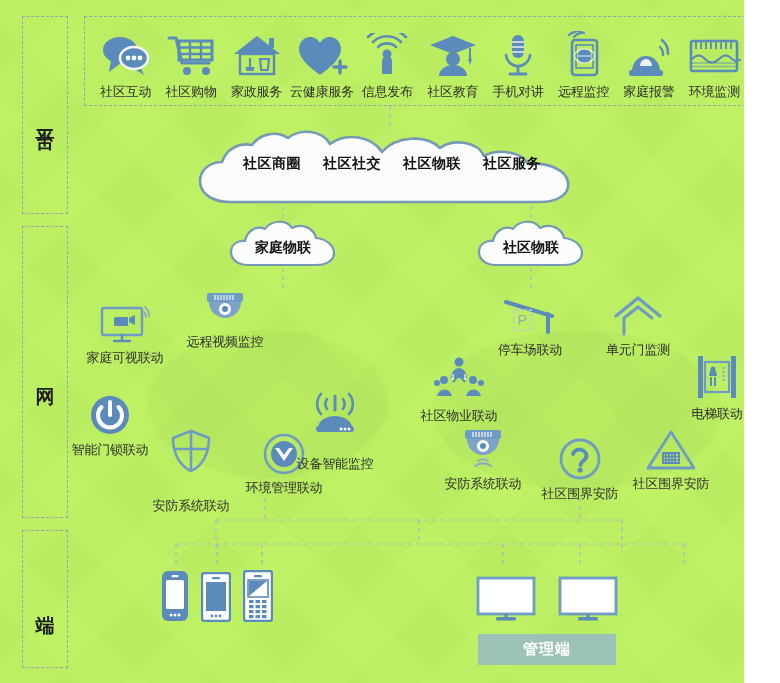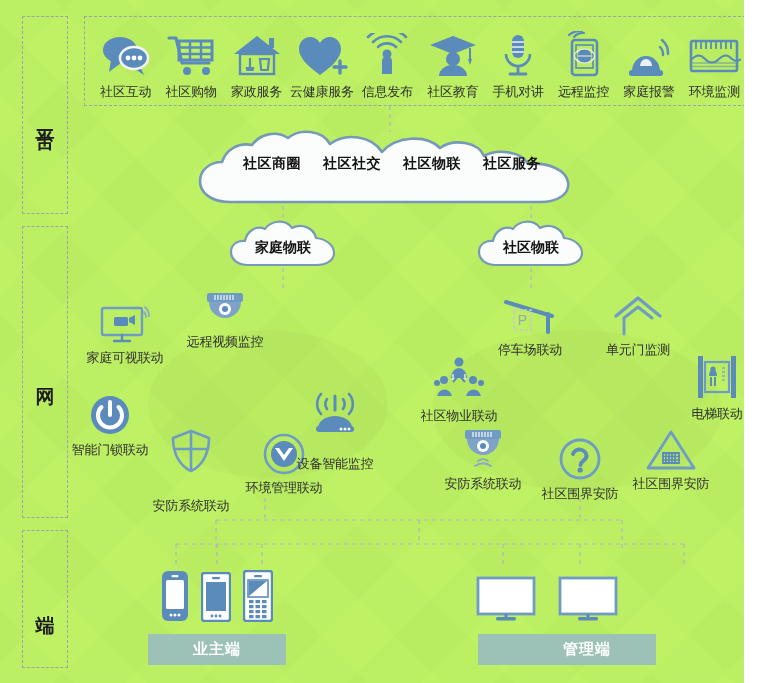--- a/index.html
+++ b/index.html
@@ -151,21 +151,21 @@
     color: #ffffff;
     font-size: 15px;
     font-weight: bold;
     text-align: center;
     padding: 6px 0;
     letter-spacing: 1px;
   }
   #term-owner { left: 148px; top: 558px; width: 138px; }
   #term-owner .term-bar { width: 138px; }
   #term-admin { left: 478px; top: 558px; width: 138px; }
-  #term-admin .term-bar { width: 138px; padding-left: 40px; }
+  #term-admin .term-bar { width: 138px; }
 
   
   #connectors {
     position: absolute;
     left: 0; top: 0;
     width: 780px; height: 683px;
     pointer-events: none;
   }
 </style>
 </head>
@@ -591,21 +591,20 @@
             <rect x="6" y="40" width="4.5" height="3.2"></rect>
               <rect x="12.5" y="40" width="4.5" height="3.2"></rect>
               <rect x="19" y="40" width="4.5" height="3.2"></rect>
             <rect x="6" y="45" width="4.5" height="3.2"></rect>
               <rect x="12.5" y="45" width="4.5" height="3.2"></rect>
               <rect x="19" y="45" width="4.5" height="3.2"></rect>
           </g>
         </svg>
       </div>
     </div>
-    <div class="term-bar">业主端</div>
   </div>
 
   <div class="term-group" id="term-admin">
     <div class="term-devices" style="gap:22px;">
       <div>
         <svg width="60" height="46" viewBox="0 0 60 46">
           <rect x="2" y="2" width="56" height="36" fill="#ffffff" stroke="#6f9cc4" stroke-width="2.8"></rect>
           <path d="M30,38 v4" stroke="#5b8bba" stroke-width="3"></path>
           <rect x="20" y="41" width="20" height="3.4" rx="1.5" fill="#5b8bba"></rect>
         </svg>

